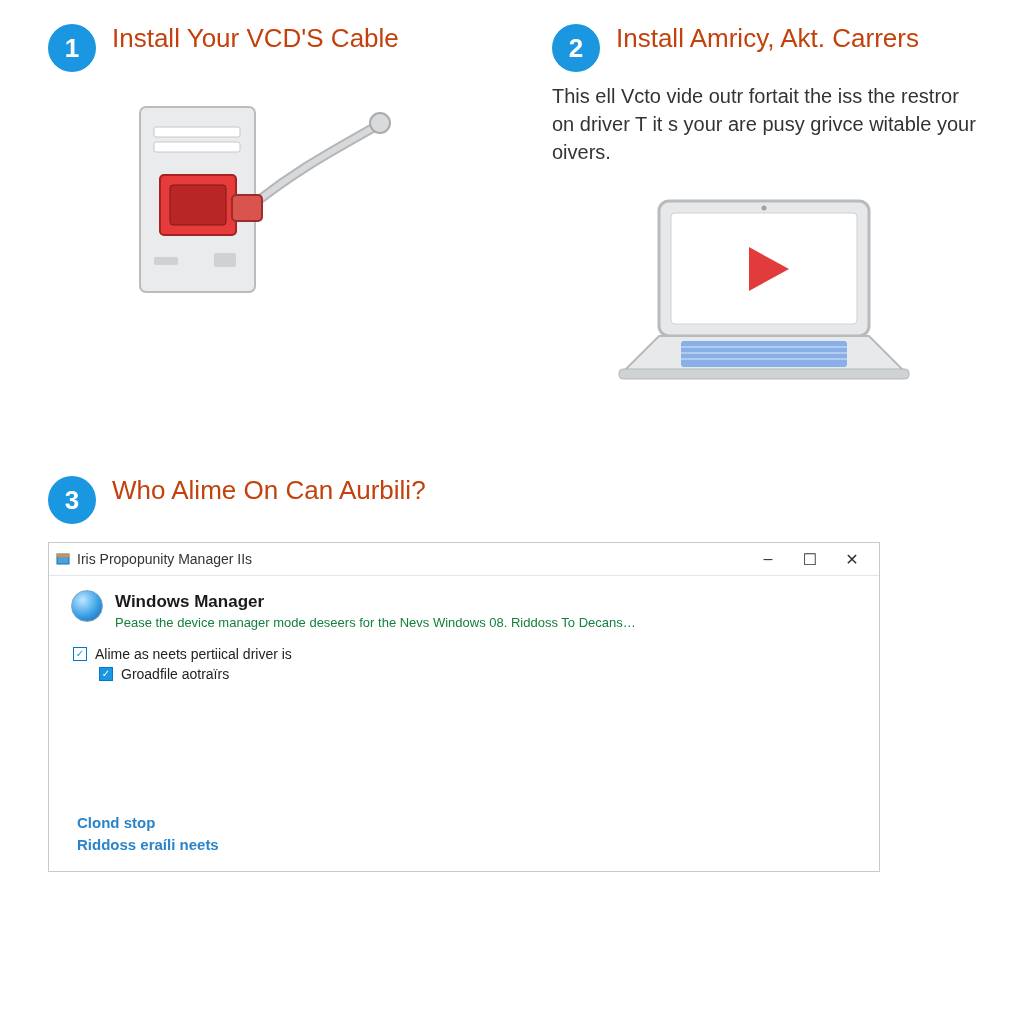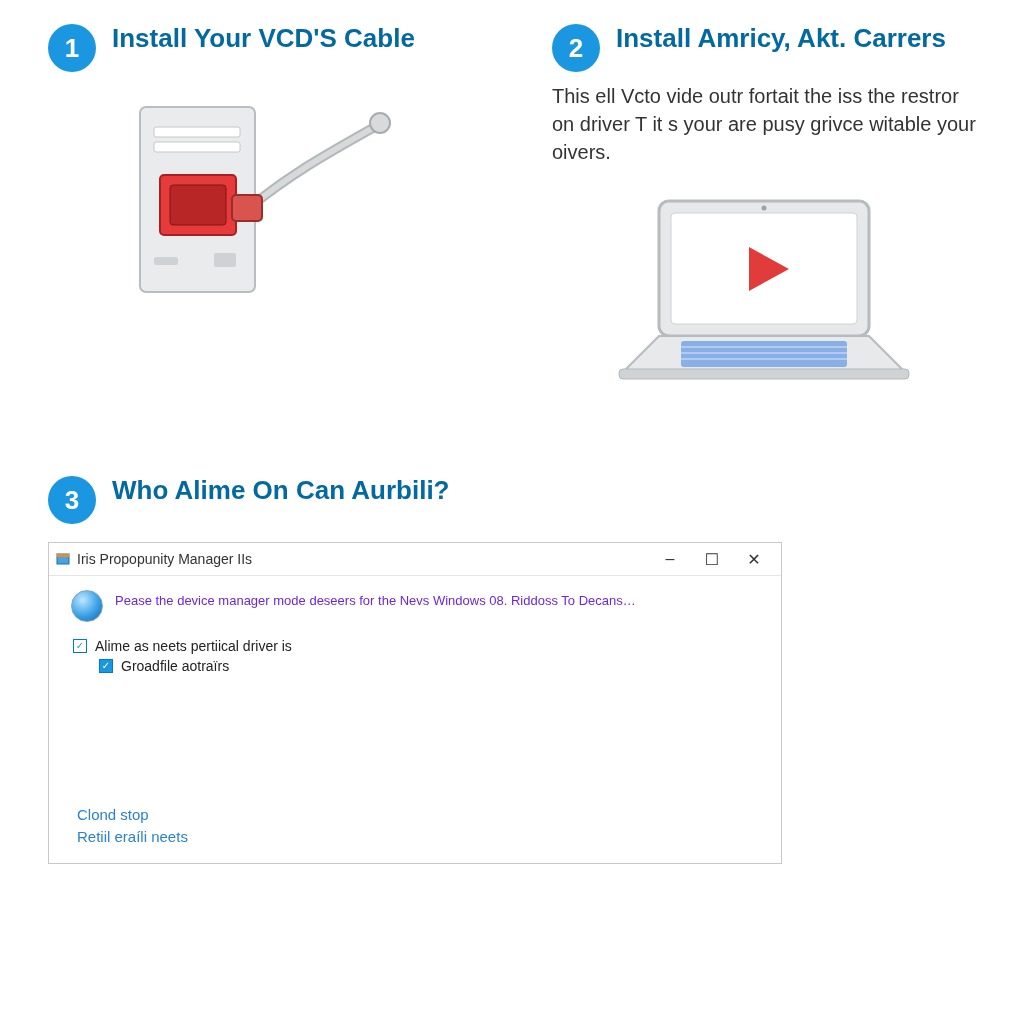--- a/index.html
+++ b/index.html
@@ -33,64 +33,64 @@
     color: #fff;
     font-size: 26px;
     font-weight: 600;
     display: flex;
     align-items: center;
     justify-content: center;
     flex-shrink: 0;
   }
   .step-title {
     font-size: 26px;
-    font-weight: 700;
+    font-weight: 400;
     line-height: 1.15;
-    color: #0369a1;
+    color: #c2410c;
   }
   .step-desc {
     font-size: 20px;
     line-height: 1.4;
     color: #333;
     margin-bottom: 20px;
   }
   .illus { height: 230px; display:flex; align-items:center; justify-content:center; }
 
   .row2 { margin-top: 60px; }
   .row2 .step-desc { max-width: 780px; }
 
   
   .window {
-    width: 734px;
+    width: 832px;
     border: 1px solid #c9c9c9;
     margin-top: 18px;
     background:#fff;
     font-size:14px;
   }
   .titlebar {
     display:flex;
     align-items:center;
     padding: 4px 6px;
     border-bottom: 1px solid #e5e5e5;
   }
   .titlebar-icon { width:16px; height:16px; margin-right:6px; display:flex; align-items:center; justify-content:center; }
   .titlebar-title { flex:1; font-size:14px; color:#333; }
   .win-btn { width:42px; height:24px; display:flex; align-items:center; justify-content:center; font-size:16px; color:#333; }
   .win-body { padding: 8px 14px 8px 14px; }
   .mgr-head { display:flex; align-items:flex-start; gap:12px; padding:6px 8px 10px 8px; }
   .globe { width:32px; height:32px; border-radius:50%; background: radial-gradient(circle at 35% 30%, #bfe6ff 0%, #3aa1e6 55%, #1b5e9e 100%); border:1px solid #7aa7c7; flex-shrink:0; }
   .mgr-title { font-size:17px; font-weight:700; color:#1a1a1a; padding-top:2px; }
-  .mgr-sub { font-size:13px; color:#6d28d9; margin-top:3px; }
+  .mgr-sub { font-size:13px; color:#15803d; margin-top:3px; }
   .tree { padding: 4px 10px 0 10px; }
   .tree-row { display:flex; align-items:center; gap:8px; font-size:14px; padding:2px 0; }
   .tree-row.child { padding-left: 26px; }
   .chk { width:14px; height:14px; border:1px solid #0078d7; background:#1a97e0; display:inline-flex; align-items:center; justify-content:center; color:#fff; font-size:10px; line-height:1; }
   .chk.white { background:#fff; color:#1a97e0; }
   .links { padding: 130px 14px 10px 14px; display:flex; flex-direction:column; gap:5px; }
-  .link { color:#2a84c9; font-size:15px; }
+  .link { color:#2a84c9; font-size:15px;font-weight:bold; }
 </style>
 </head>
 <body>
 
 <div class="row1">
   <div class="step">
     <div class="step-header">
       <div class="badge">1</div>
       <div class="step-title">Install Your VCD'S Cable</div>
     </div>
@@ -163,33 +163,34 @@
         </span>
         <span class="titlebar-title">Iris Propopunity Manager IIs</span>
         <span class="win-btn">–</span>
         <span class="win-btn">☐</span>
         <span class="win-btn">✕</span>
       </div>
       <div class="win-body">
         <div class="mgr-head">
           <div class="globe"></div>
           <div>
+            <div class="mgr-title">Windows Manager</div>
             <div class="mgr-sub">Pease the device manager mode deseers for the Nevs Windows 08. Riddoss To Decans…</div>
           </div>
         </div>
         <div class="tree">
           <div class="tree-row">
             <span class="chk white">✓</span>
             <span>Alime as neets pertiical driver is</span>
           </div>
           <div class="tree-row child">
             <span class="chk">✓</span>
             <span>Groadfile aotraïrs</span>
           </div>
         </div>
         <div class="links">
           <span class="link">Clond stop</span>
-          <span class="link">Retiil eraíli neets</span>
+          <span class="link">Riddoss eraíli neets</span>
         </div>
       </div>
     </div>
   </div>
 </div>
 
 </body></html>

